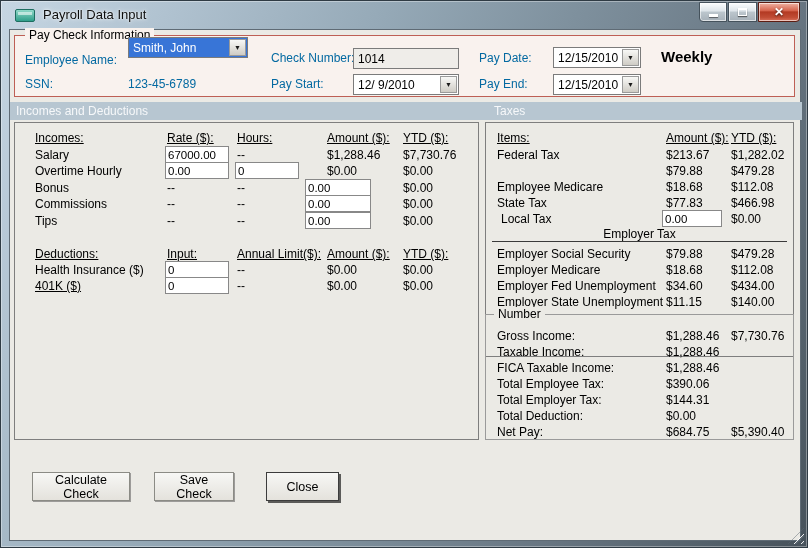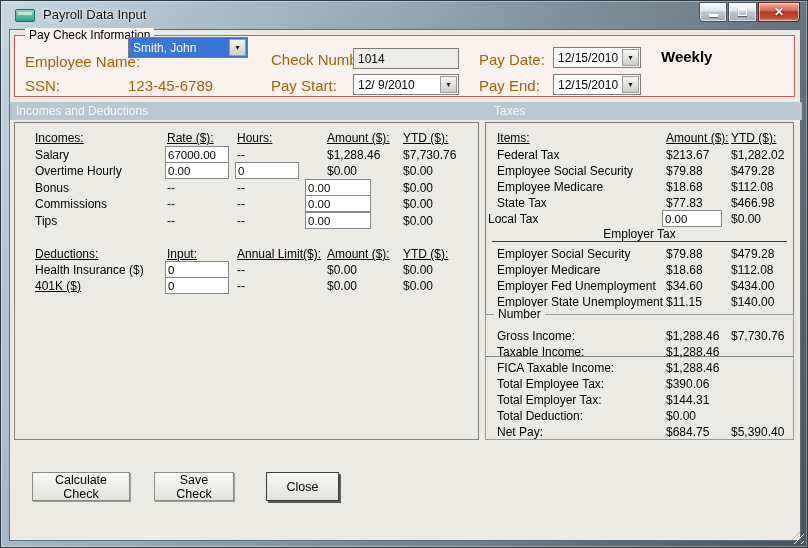--- a/index.html
+++ b/index.html
@@ -35,21 +35,21 @@
 
   
   .content{position:absolute;left:8px;top:28px;width:792px;height:512px;
     background:#EBEAE5;border:1px solid #5f6b75;}
 
   
   .paybox{position:absolute;left:4px;top:5px;width:781px;height:62px;
     background:#F9F2EE;border:1px solid #BE5F55;}
   .paybox-legend{position:absolute;left:10px;top:-8px;background:#F9F2EE;padding:0 4px;
     font-size:12px;color:#000;white-space:nowrap;}
-  .lbl{position:absolute;font-size:15px;color:#a16207;white-space:nowrap;}
+  .lbl{position:absolute;font-size:12px;color:#0369a1;white-space:nowrap;}
   .weekly{position:absolute;left:646px;top:12px;font-size:15px;font-weight:bold;color:#000;}
 
   .combo{position:absolute;background:#fff;border:1px solid #7b7b7b;height:21px;}
   .combo-val{position:absolute;left:4px;top:3px;font-size:12px;white-space:nowrap;color:#000;}
   .combo-btn{position:absolute;top:1px;right:1px;bottom:1px;width:17px;
     background:linear-gradient(#f8f8f6,#cfccc5);border:1px solid #9a9a9a;
     display:flex;align-items:center;justify-content:center;}
   .arrow{font-size:7px;color:#1a1a1a;line-height:1;}
   .combo-selected{background:#3875D7;}
   .combo-selected .combo-val{color:#fff;}
@@ -237,36 +237,35 @@
         <span class="cell uh" style="left:180px">Amount ($):</span>
         <span class="cell uh" style="left:245px">YTD ($):</span>
       </div>
 
       <div class="prow" style="top:25px">
         <span class="cell" style="left:11px">Federal Tax</span>
         <span class="cell" style="left:180px">$213.67</span>
         <span class="cell" style="left:245px">$1,282.02</span>
       </div>
       <div class="prow" style="top:41px">
-        <span class="cell" style="left:11px">Employee Social Security</span>
         <span class="cell" style="left:180px">$79.88</span>
         <span class="cell" style="left:245px">$479.28</span>
       </div>
       <div class="prow" style="top:57px">
         <span class="cell" style="left:11px">Employee Medicare</span>
         <span class="cell" style="left:180px">$18.68</span>
         <span class="cell" style="left:245px">$112.08</span>
       </div>
       <div class="prow" style="top:73px">
         <span class="cell" style="left:11px">State Tax</span>
         <span class="cell" style="left:180px">$77.83</span>
         <span class="cell" style="left:245px">$466.98</span>
       </div>
       <div class="prow" style="top:89px">
-        <span class="cell" style="left:2px">Local Tax</span>
+        <span class="cell" style="left:15px">Local Tax</span>
         <input class="tin" style="left: 176px; width: 60px;" value="0.00">
         <span class="cell" style="left:245px">$0.00</span>
       </div>
 
       <div class="emp-sep">Employer Tax</div>
 
       <div class="prow" style="top:124px">
         <span class="cell" style="left:11px">Employer Social Security</span>
         <span class="cell" style="left:180px">$79.88</span>
         <span class="cell" style="left:245px">$479.28</span>

